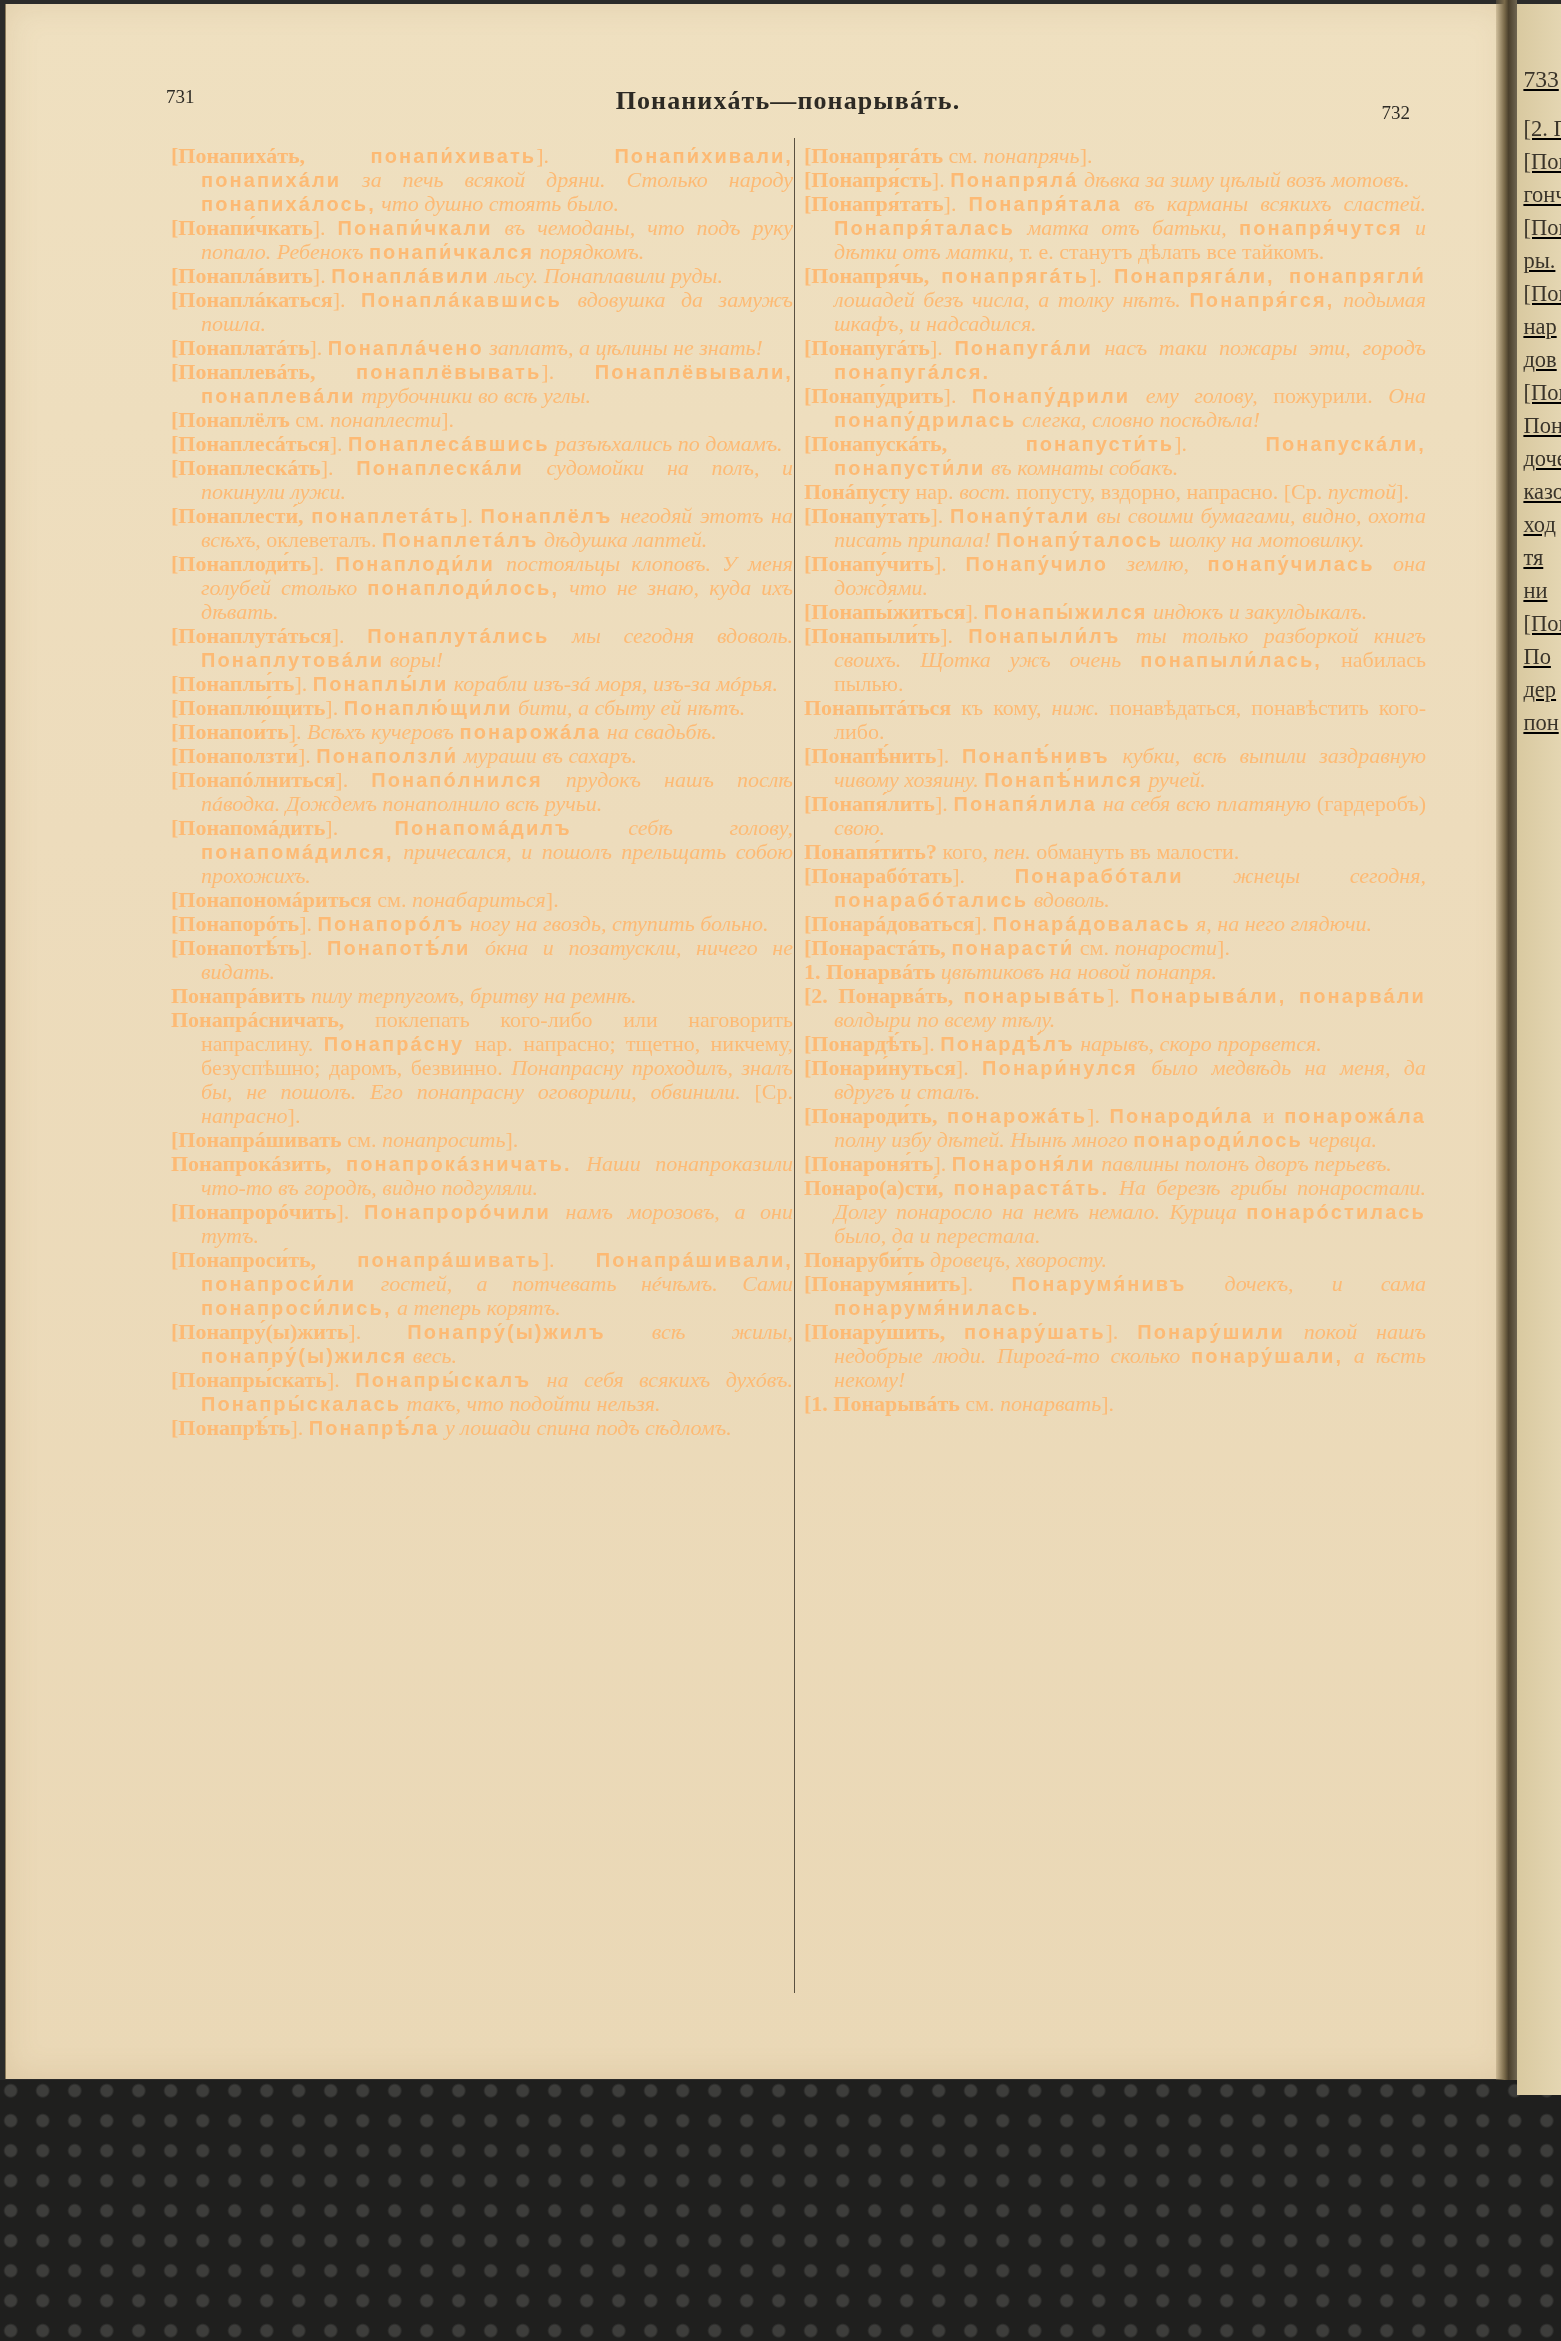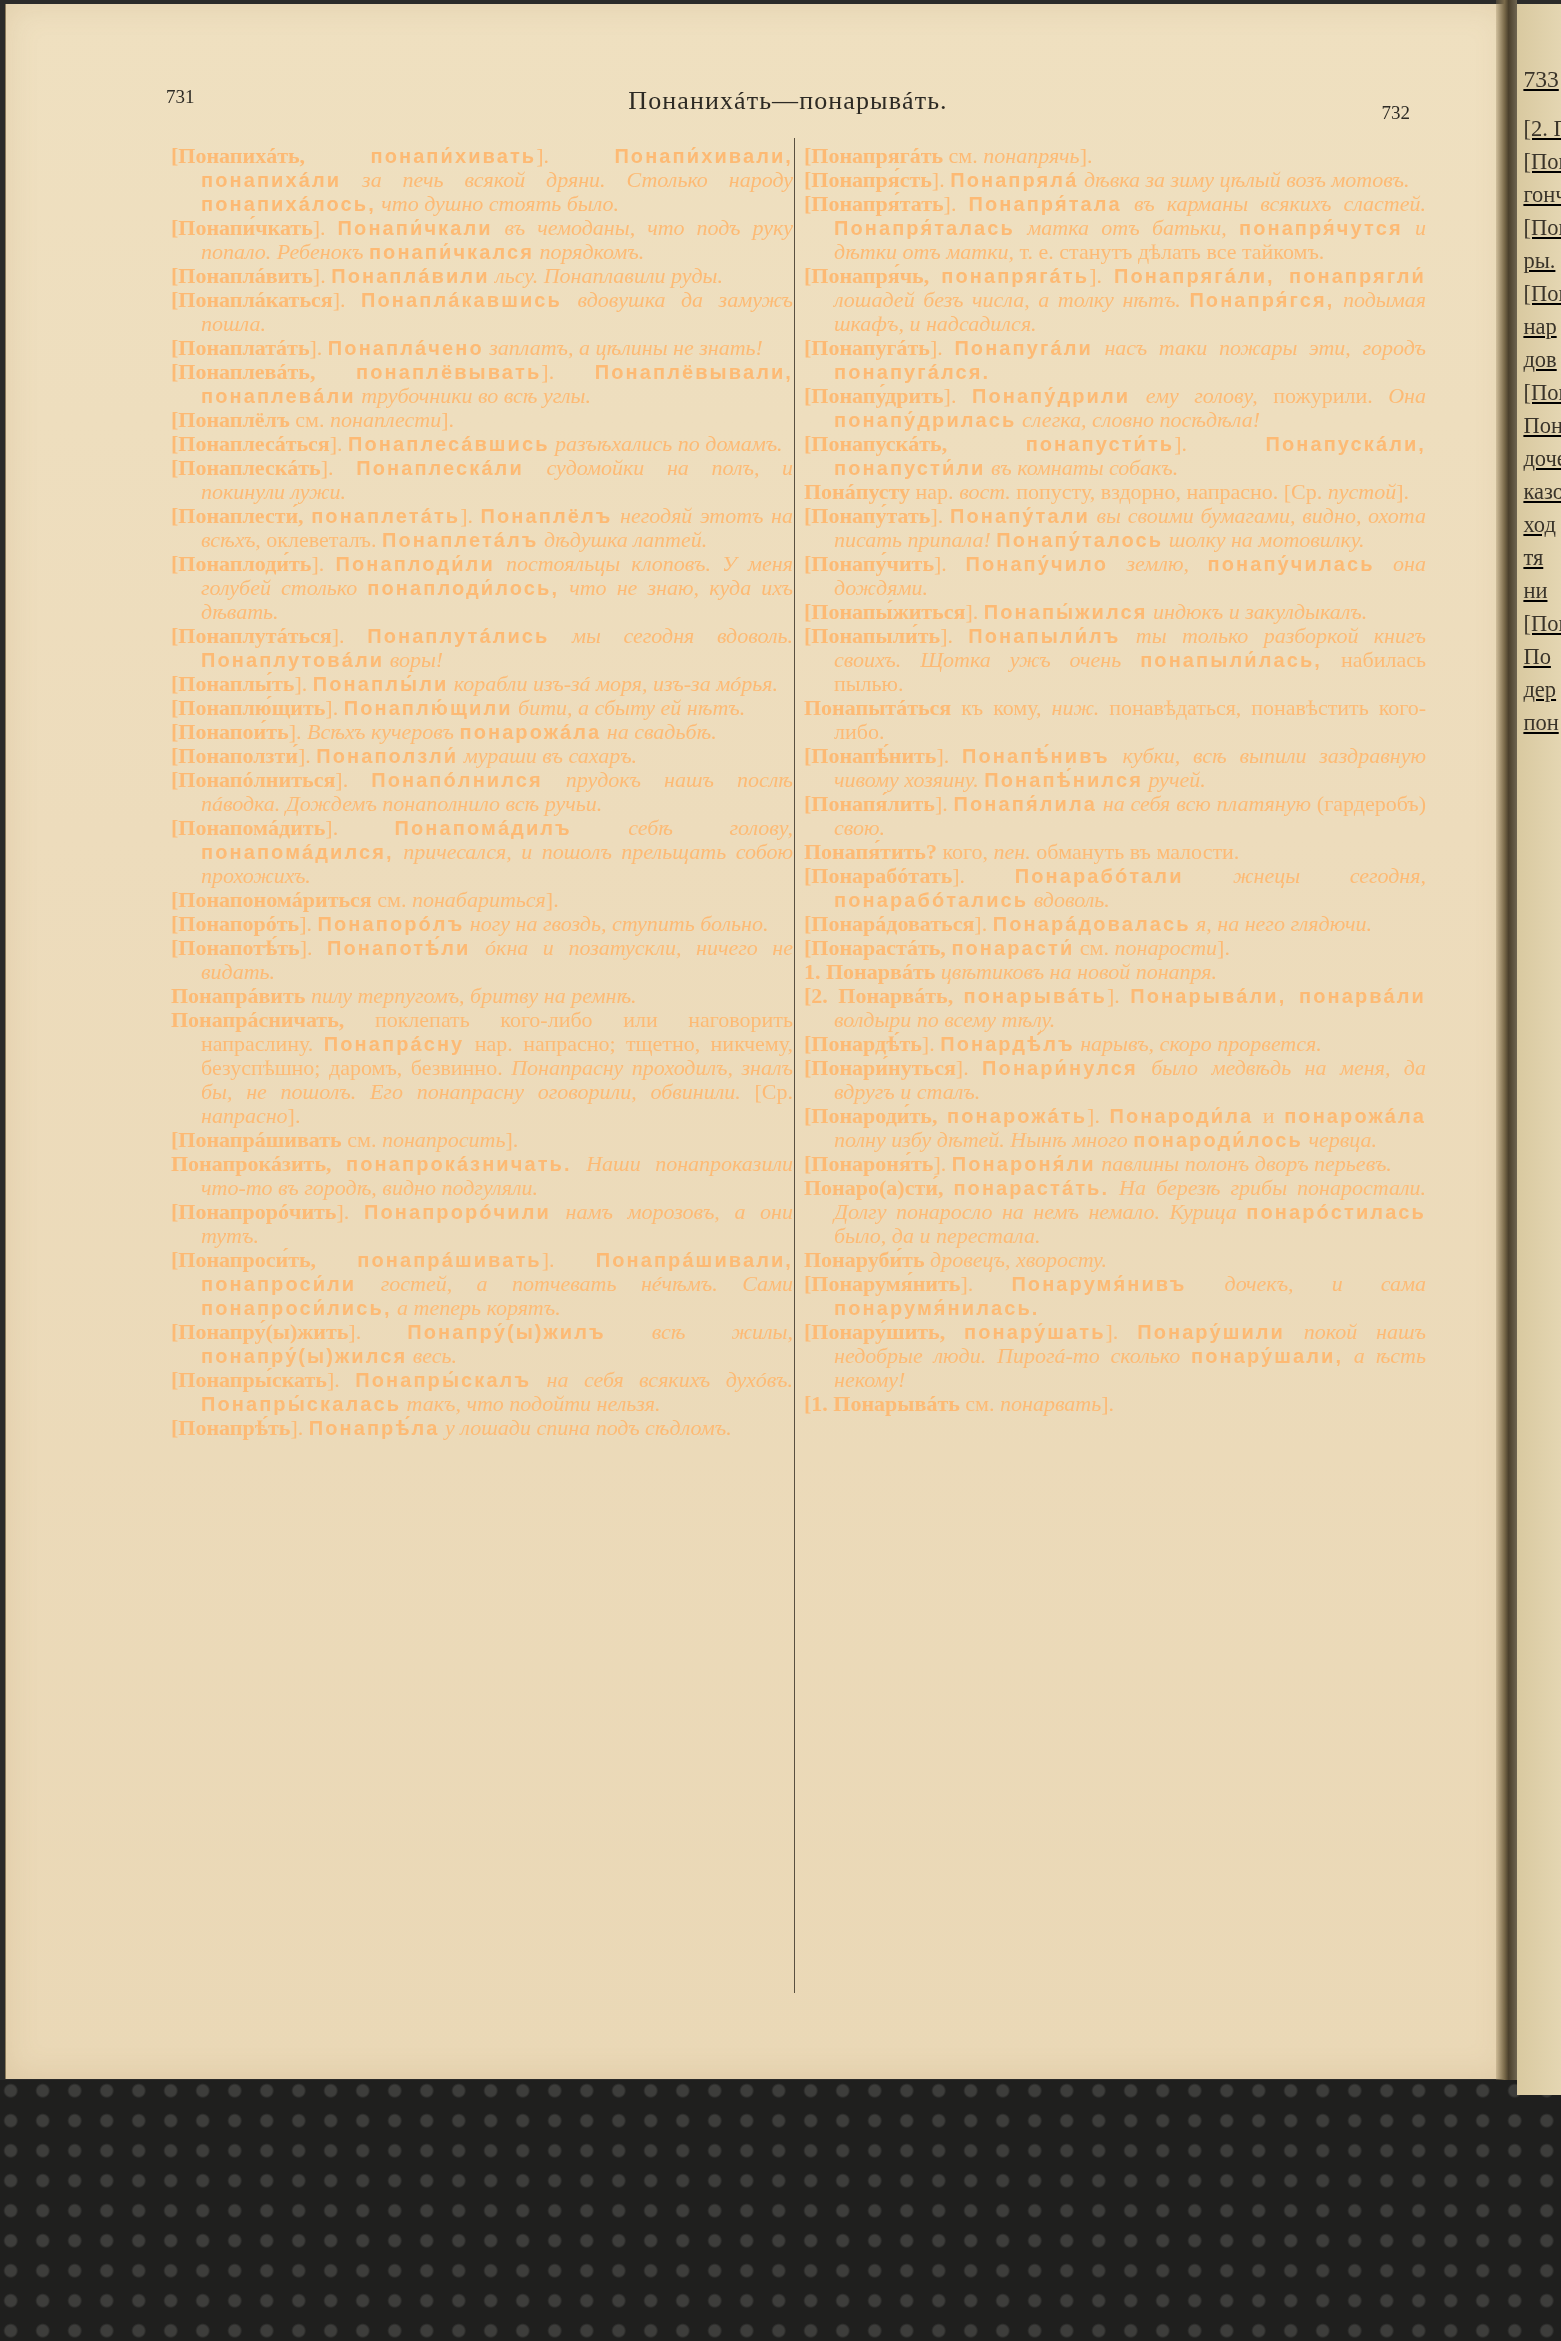--- a/index.html
+++ b/index.html
@@ -40,21 +40,21 @@
   }
   .header {
     position: absolute; top: 86px; left: 166px; width: 1244px; height: 38px;
     font-family: "Liberation Serif", serif; color: #2d2a24;
   }
   .header .pn { position: absolute; top: 0; font-size: 19px; font-weight: normal; }
   .header .pn.left { left: 0; }
   .header .pn.right { right: 0; margin-top: 16px; }
   .header .title {
     position: absolute; left: 0; right: 0; text-align: center;
-    font-size: 26px; font-weight: normal; letter-spacing: 1.1px;
+    font-size: 26px; font-weight: bold; letter-spacing: 1.1px;
   }
   .col {
     position: absolute; top: 144px; width: 622px;
     font-family: "Liberation Serif", serif; font-size: 22px; line-height: 24px; color: #fdba74;
   }
   .col.left { left: 171px; }
   .col.right { left: 804px; }
   .divider {
     position: absolute; left: 794px; top: 138px; width: 1.1px; height: 1855px;
     background: #5a5040;

